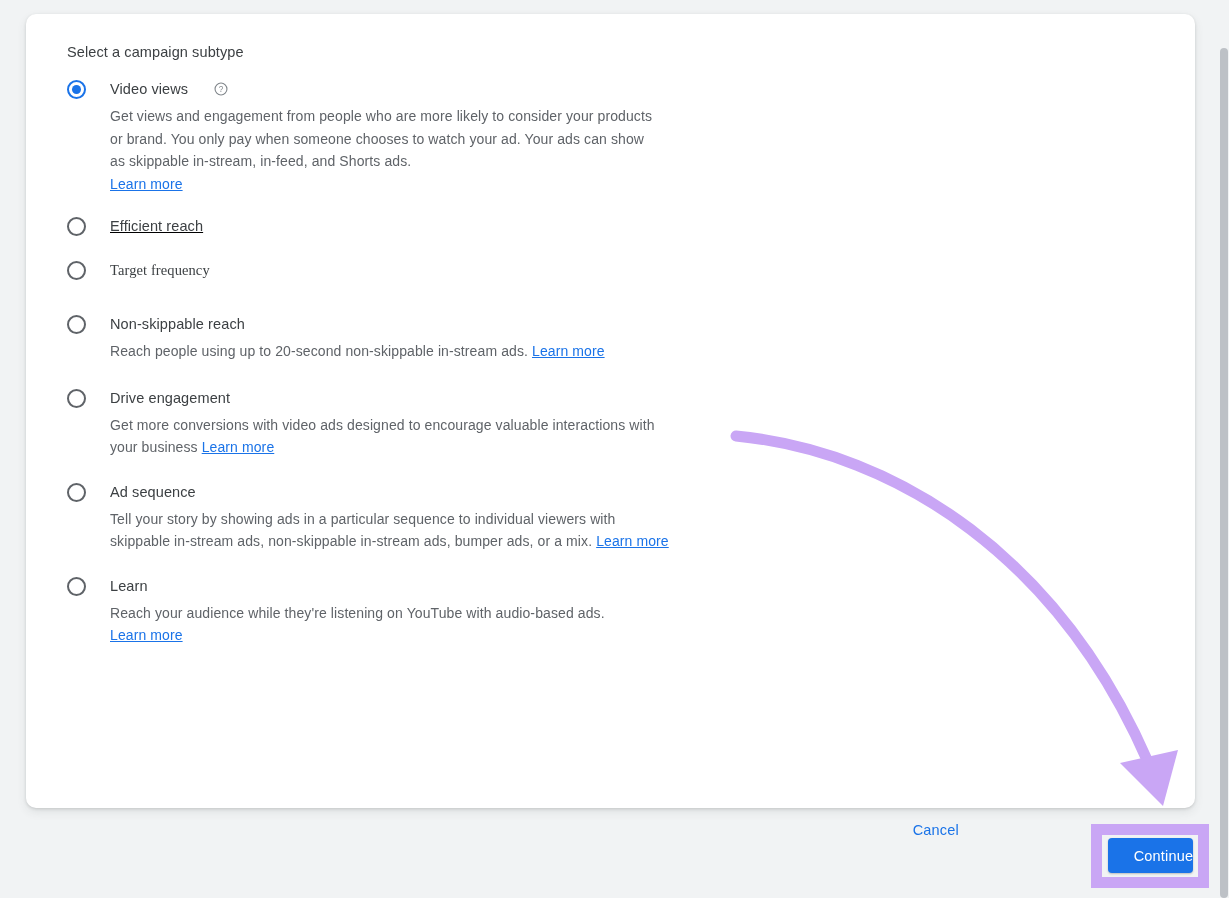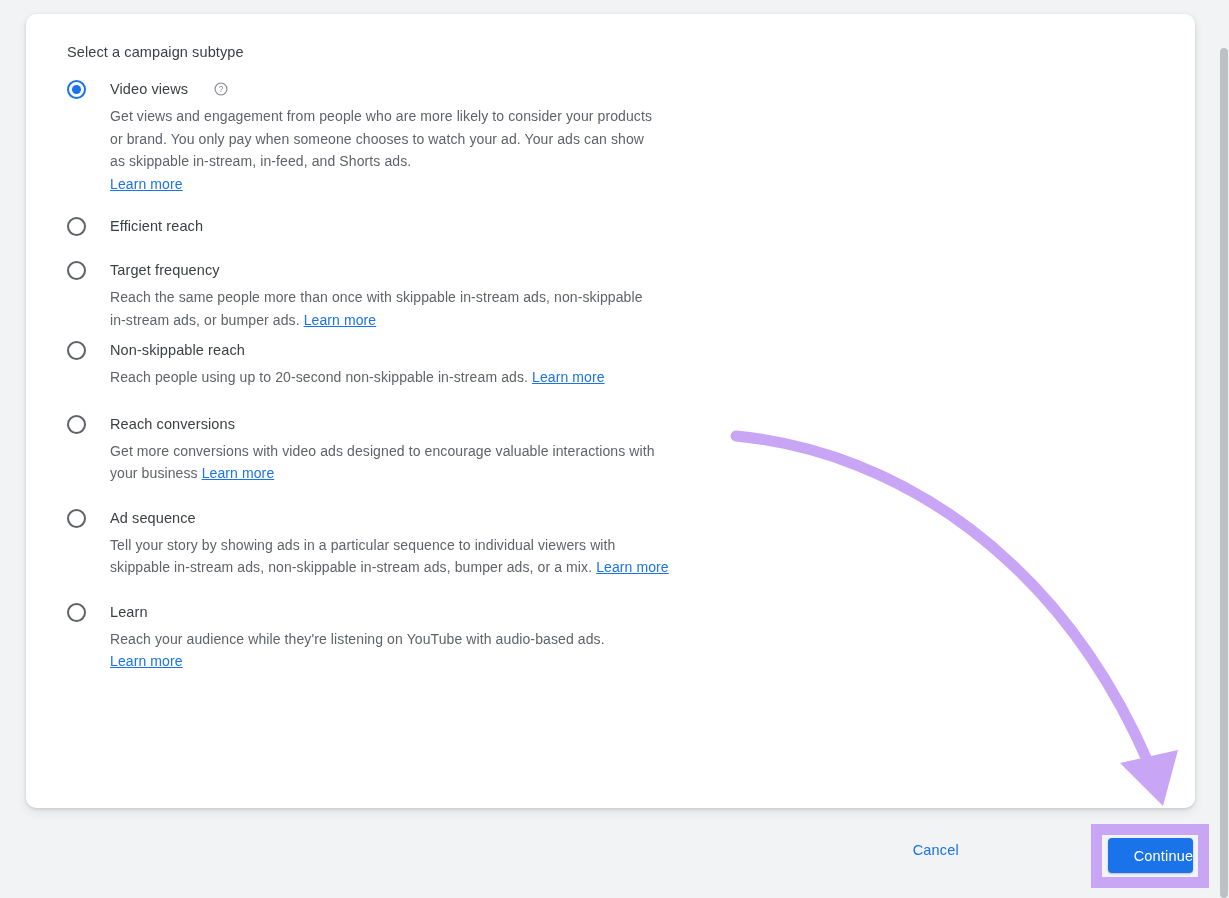--- a/index.html
+++ b/index.html
@@ -57,29 +57,29 @@
     letter-spacing:.1px;margin-top:5px;max-width:545px;
   }
   .opt-desc.wide{max-width:560px;}
 
   .learn{
     color:#1a73e8;text-decoration:underline;cursor:pointer;
   }
 
   
   .option[data-idx="0"]{margin-bottom:20px;}
-  .option[data-idx="1"]{margin-bottom:22px;}
-  .option[data-idx="2"]{margin-bottom:8px;}
+  .option[data-idx="1"]{margin-bottom:22px;text-decoration:underline;}
+  .option[data-idx="2"]{margin-bottom:32px;font-family:Liberation Serif, serif;}
   .option[data-idx="3"]{margin-bottom:24px;}
   .option[data-idx="4"]{margin-bottom:22px;}
   .option[data-idx="5"]{margin-bottom:22px;}
 
   
   #footer{
-    position:absolute;left:0;top:832px;width:1094px;height:48px;
+    position:absolute;left:0;top:812px;width:1094px;height:48px;
   }
   #cancel-link{
     position:absolute;right:135px;top:10px;
     font-size:14.5px;color:#1a73e8;cursor:pointer;letter-spacing:.2px;
   }
   #continue-button{
     position:absolute;left:1108px;top:838px;
     width:85px;height:35px;
     background:#1a73e8;color:#fff;border:none;border-radius:4px;
     font-family:"Liberation Sans",sans-serif;
@@ -137,33 +137,32 @@
         <div class="radio"></div>
         <div class="opt-head">
           <span class="opt-title">Efficient reach</span>
         </div>
       </div>
       <div class="option" data-idx="2">
         <div class="radio"></div>
         <div class="opt-head">
           <span class="opt-title">Target frequency</span>
         </div>
-        <div class="opt-desc"><span>Reach the same people more than once with skippable in-stream ads, non-skippable in-stream ads, or bumper ads. </span><span class="learn">Learn more</span></div>
       </div>
       <div class="option" data-idx="3">
         <div class="radio"></div>
         <div class="opt-head">
           <span class="opt-title">Non-skippable reach</span>
         </div>
         <div class="opt-desc"><span>Reach people using up to 20-second non-skippable in-stream ads. </span><span class="learn">Learn more</span></div>
       </div>
       <div class="option" data-idx="4">
         <div class="radio"></div>
         <div class="opt-head">
-          <span class="opt-title">Reach conversions</span>
+          <span class="opt-title">Drive engagement</span>
         </div>
         <div class="opt-desc"><span>Get more conversions with video ads designed to encourage valuable interactions with your business </span><span class="learn">Learn more</span></div>
       </div>
       <div class="option" data-idx="5">
         <div class="radio"></div>
         <div class="opt-head">
           <span class="opt-title">Ad sequence</span>
         </div>
         <div class="opt-desc wide"><span>Tell your story by showing ads in a particular sequence to individual viewers with skippable in-stream ads, non-skippable in-stream ads, bumper ads, or a mix. </span><span class="learn">Learn more</span></div>
       </div>

